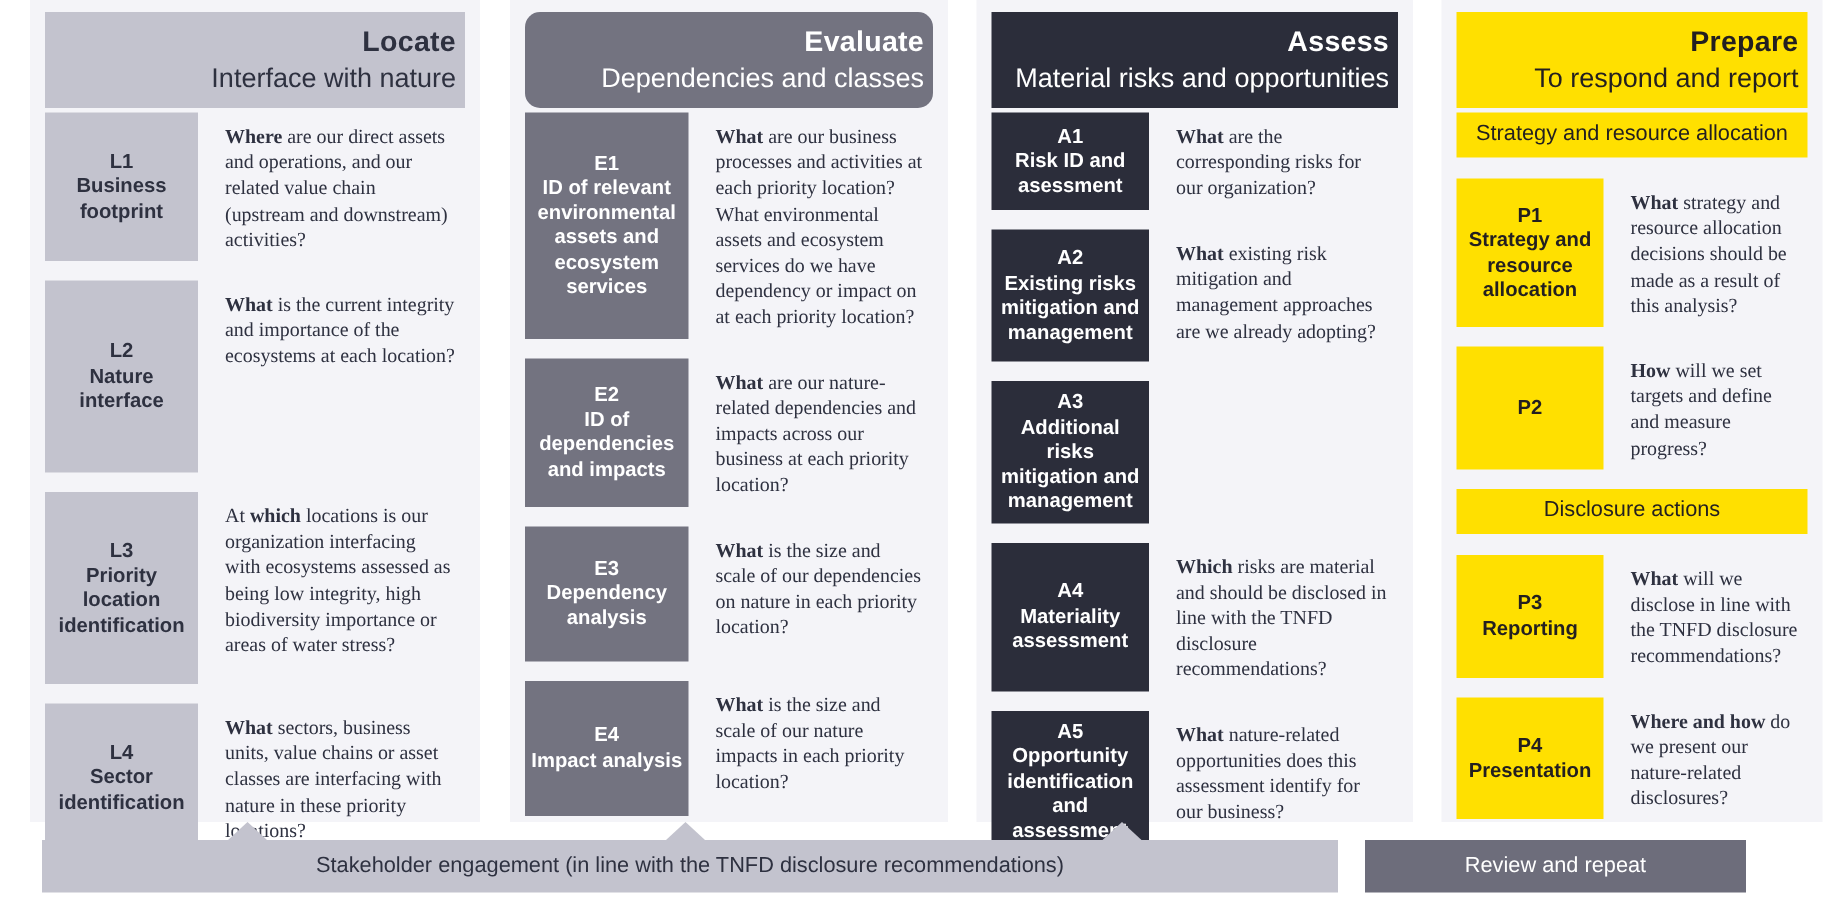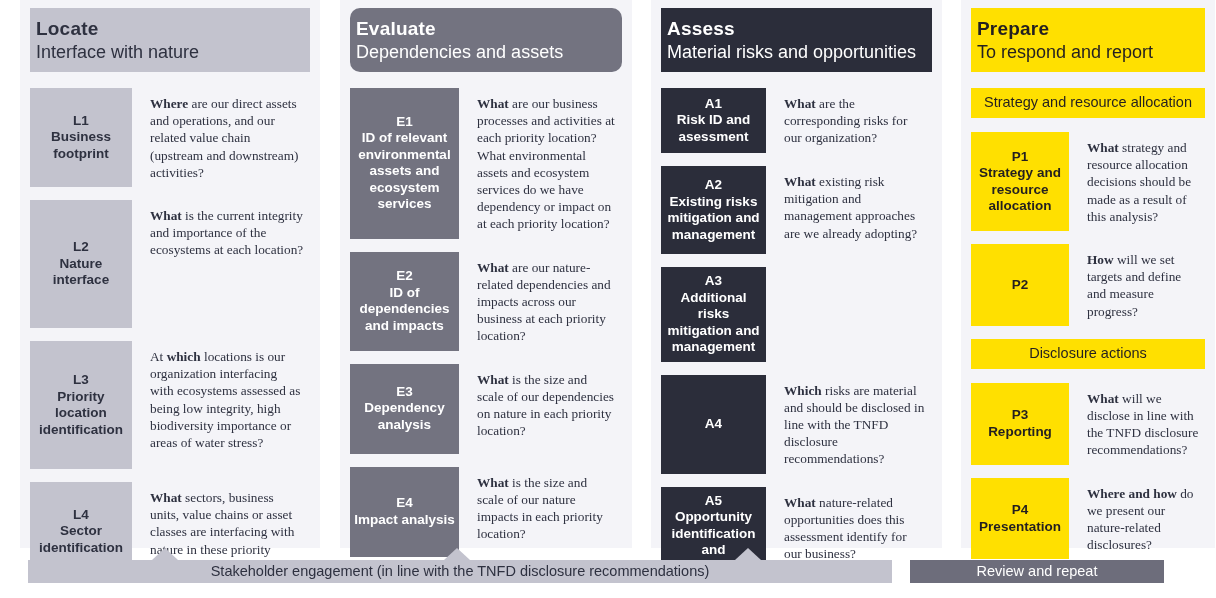--- a/index.html
+++ b/index.html
@@ -35,22 +35,22 @@
   }
   .col-locate   { width: 300px; margin-left: 20px; }
   .col-evaluate { width: 292px; margin-left: 20px; }
   .col-assess   { width: 291px; margin-left: 19px; }
   .col-prepare  { width: 254px; margin-left: 19px; }
 
   
   .col-header {
     box-sizing: border-box;
     padding: 8px 6px 10px 6px;
-    text-align: left;
-    margin-bottom: 16px;
+    text-align: right;
+    margin-bottom: 3px;
   }
   .col-header .ch-title {
     display: block;
     font-size: 19px;
     font-weight: bold;
     line-height: 25px;
     letter-spacing: .2px;
   }
   .col-header .ch-sub {
     display: block;
@@ -132,21 +132,21 @@
     height: 50px;
   }
   .bar {
     position: absolute;
     box-sizing: border-box;
     display: flex;
     align-items: center;
     justify-content: center;
     font-size: 14.5px;
     line-height: 19px;
-    height: 23px;
+    height: 35px;
     top: 12px;
   }
   #stakeholder-bar {
     left: 28px;
     width: 864px;
     background: #c3c3ce;
     color: #2e3140;
   }
   #review-bar {
     left: 910px;
@@ -215,21 +215,21 @@
       </div>
       <div class="step-text">
         <p><b>What</b><span> sectors, business units, value chains or asset classes are interfacing with nature in these priority locations?</span></p>
       </div>
     </div>
   </div>
 
   <div class="leap-column col-evaluate">
     <div class="col-header hdr-gray">
       <span class="ch-title">Evaluate</span>
-      <span class="ch-sub">Dependencies and assets</span>
+      <span class="ch-sub">Dependencies and classes</span>
     </div>
 
     <div class="step-row">
       <div class="step-code box-gray" style="min-height:134px">
         <span class="code-id">E1</span>
         <span class="code-name">ID of relevant environmental assets and ecosystem services</span>
       </div>
       <div class="step-text">
         <p><b>What</b><span> are our business processes and activities at each priority location? What environmental assets and ecosystem services do we have dependency or impact on at each priority location?</span></p>
       </div>
@@ -295,20 +295,21 @@
     <div class="step-row">
       <div class="step-code box-dark" style="min-height:88px">
         <span class="code-id">A3</span>
         <span class="code-name">Additional risks mitigation and management</span>
       </div>
     </div>
 
     <div class="step-row">
       <div class="step-code box-dark" style="min-height:88px">
         <span class="code-id">A4</span>
+        <span class="code-name">Materiality assessment</span>
       </div>
       <div class="step-text">
         <p><b>Which</b><span> risks are material and should be disclosed in line with the TNFD disclosure recommendations?</span></p>
       </div>
     </div>
 
     <div class="step-row">
       <div class="step-code box-dark" style="min-height:88px">
         <span class="code-id">A5</span>
         <span class="code-name">Opportunity identification and assessment</span>

